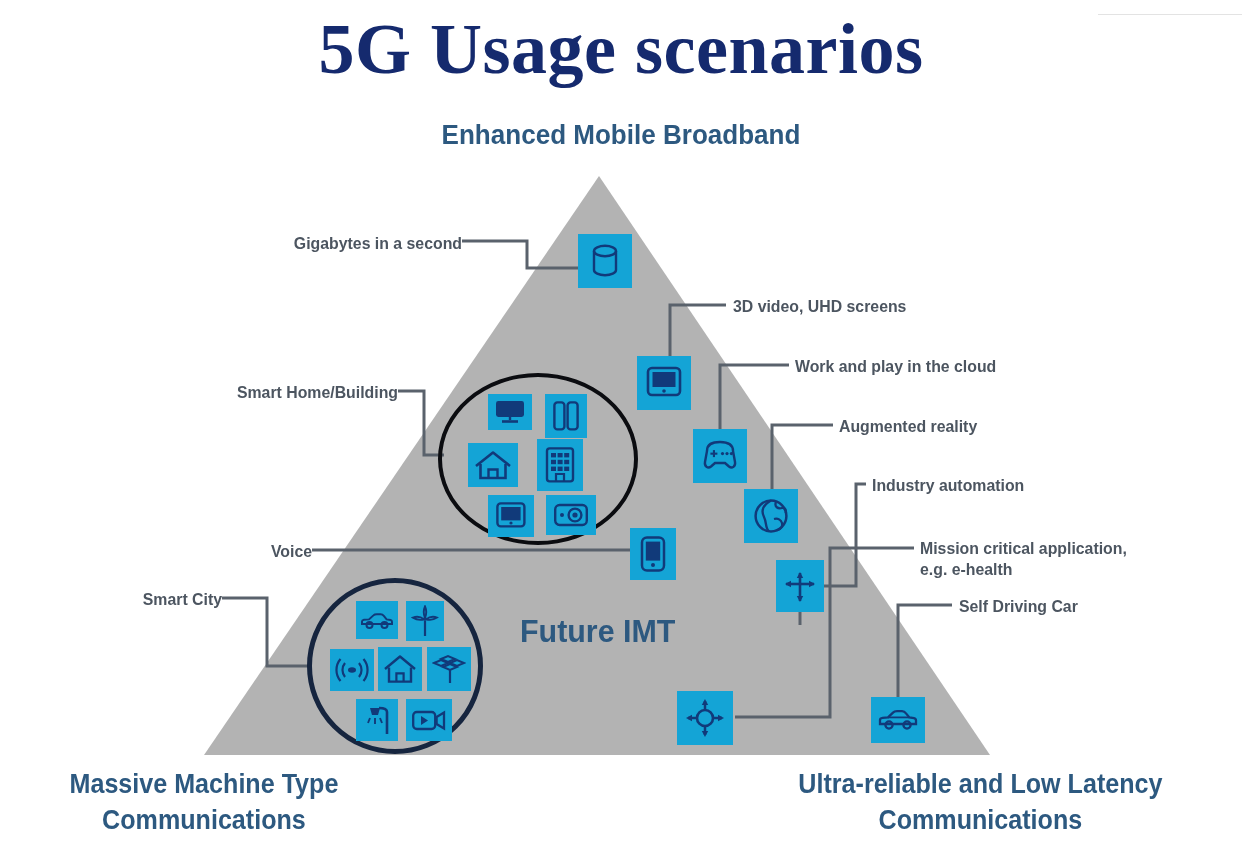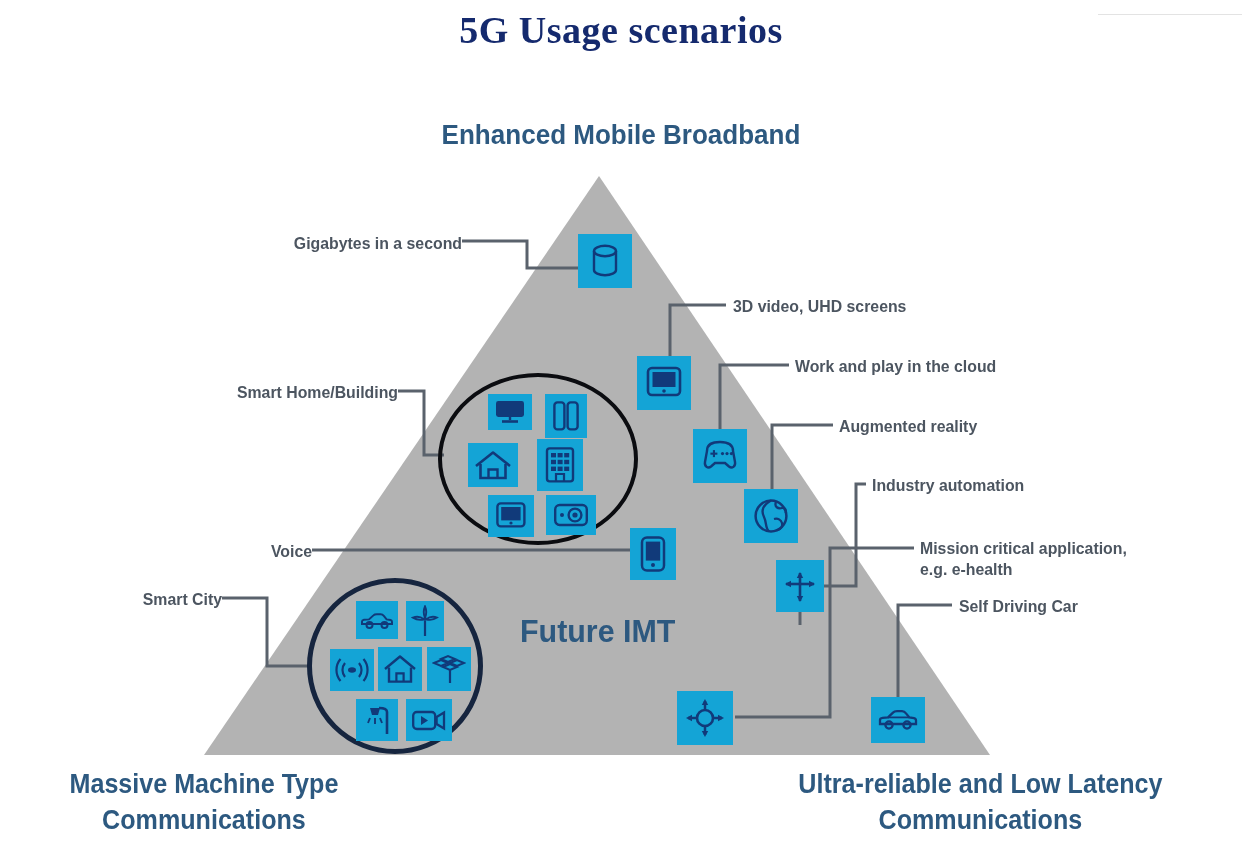--- a/index.html
+++ b/index.html
@@ -17,21 +17,21 @@
     position:absolute;left:1098px;top:14px;width:144px;height:1px;
     background:#e3e3e3;
   }
 
   
   .main-title{
     position:absolute;left:0;top:8px;width:1242px;
     text-align:center;
     font-family:"Liberation Serif", serif;
     font-weight:bold;
-    font-size:38px;
+    font-size:72px;
     letter-spacing:0.5px;
     color:#152a6e;
     white-space:nowrap;
   }
   .apex-title{
     position:absolute;left:0;top:119px;width:1242px;
     text-align:center;
     font-weight:bold;
     font-size:28px;
     color:#2d5980;

